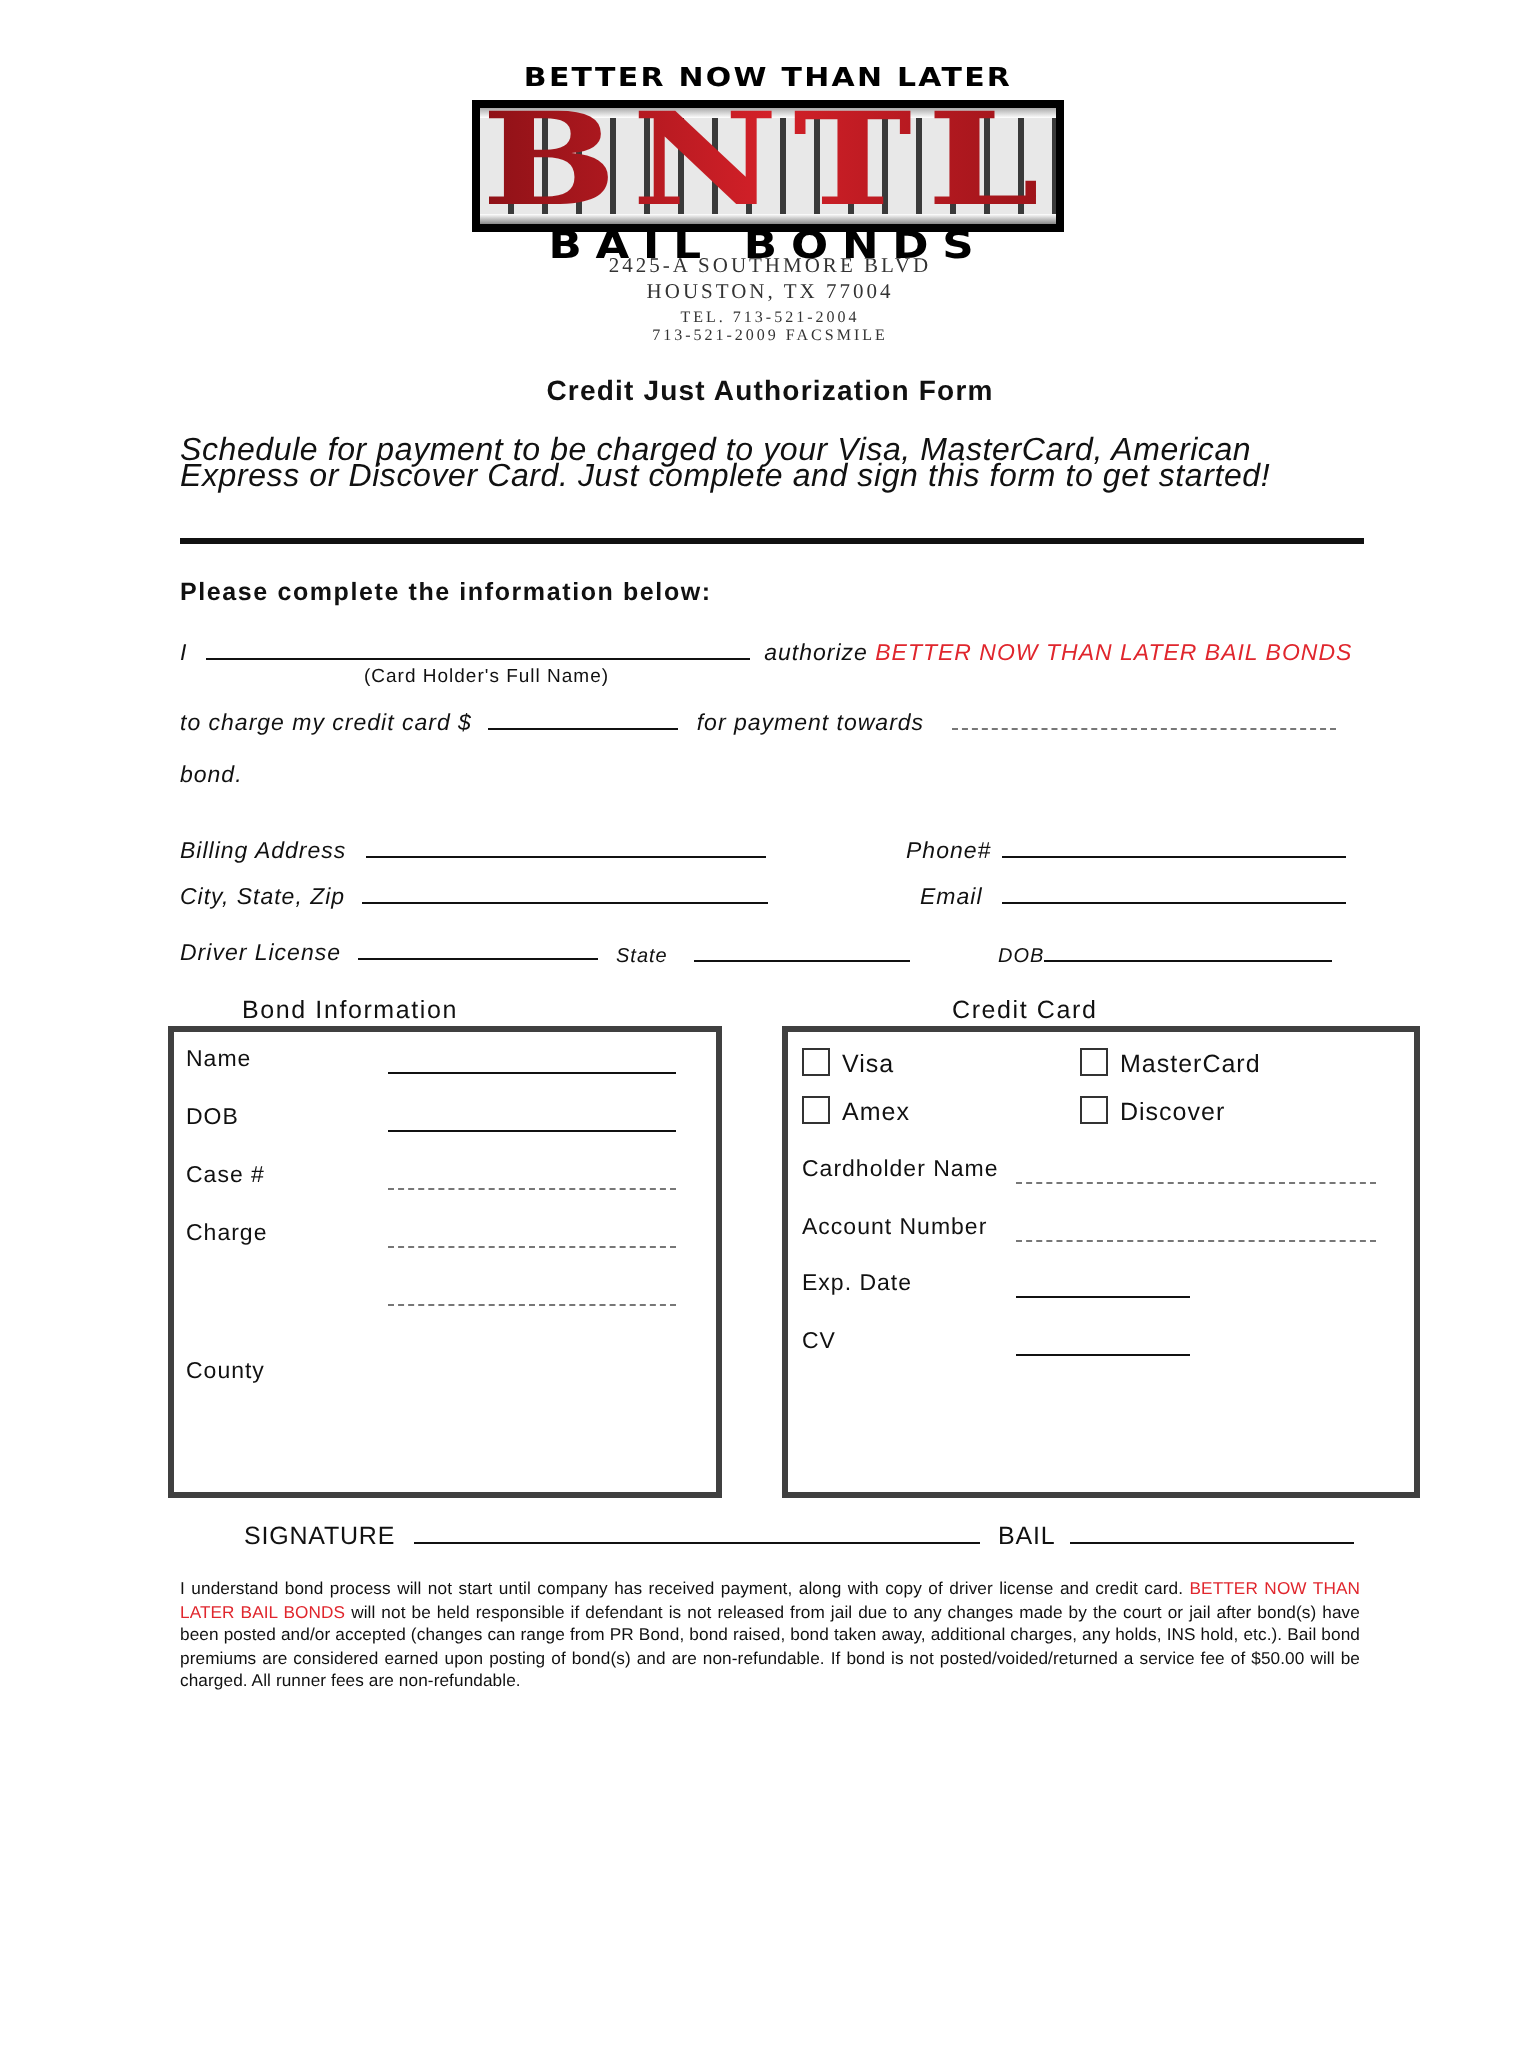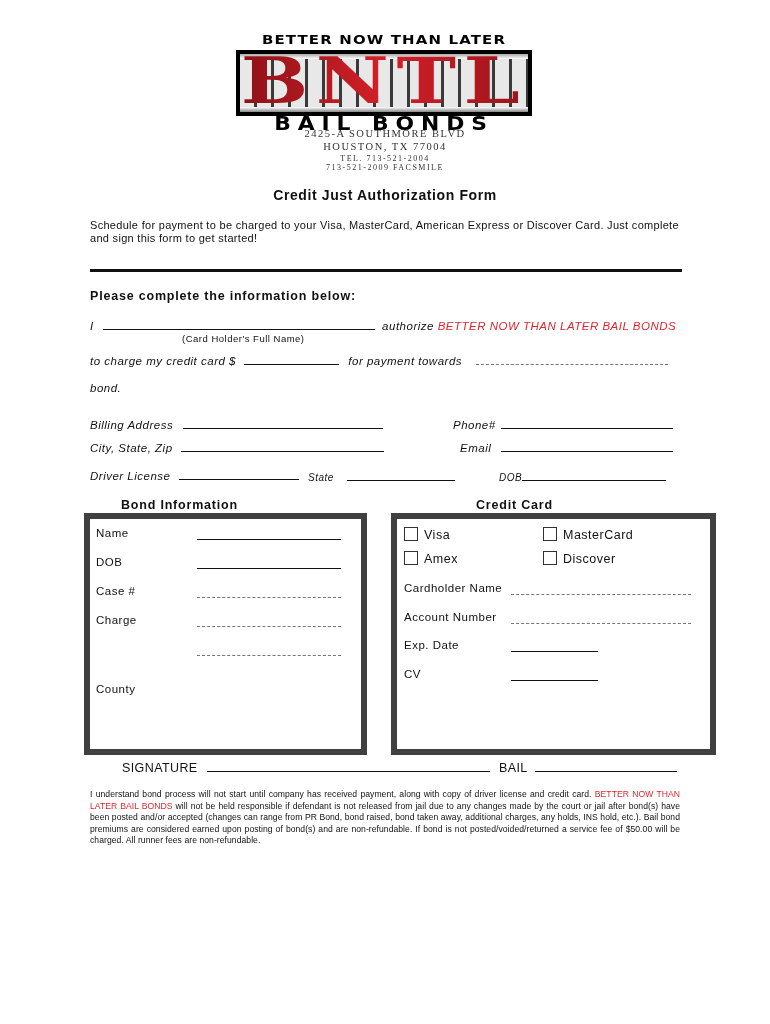--- a/index.html
+++ b/index.html
@@ -14,32 +14,32 @@
     background: repeating-linear-gradient(90deg, #e8e8e8 0 14px, #3a3a3a 14px 17px); }
   .logo-bars::before { content: ""; position: absolute; left:0; right:0; top:0; height: 5px; background: linear-gradient(#aaa,#fff); }
   .logo-bars::after { content: ""; position: absolute; left:0; right:0; bottom:0; height: 5px; background: linear-gradient(#fff,#888); }
   .logo-bntl { position: absolute; left: 8px; top: 14px; width: 296px; text-align: center; font-family: "DejaVu Serif", serif; font-weight: 900; font-size: 64px; line-height: 70px; letter-spacing: 6px;
     color: #b3161c; background: linear-gradient(90deg, #7a0d12, #d32028 50%, #8b1015); -webkit-background-clip: text; background-clip: text; -webkit-text-fill-color: transparent; transform: scaleX(1.25); transform-origin: center; }
   .logo-bottom { position: absolute; left: 0; top: 80px; width: 312px; text-align: center; font-family: "DejaVu Sans", sans-serif; font-weight: 900; font-size: 19px; letter-spacing: 6px; color: #000; transform: scaleX(1.15); transform-origin: center; }
 
   .addr { left: 0; width: 770px; text-align: center; font-family: "Liberation Serif", serif; color: #333; letter-spacing: 1.5px; }
 
   .title { left: 0; width: 770px; top: 187px; text-align: center; font-weight: bold; font-size: 14px; letter-spacing: 0.6px; }
-  .intro { left: 90px; top: 219px; width: 590px; font-size: 11px; line-height: 13px; letter-spacing: 0.3px; }
+  .intro { left: 90px; top: 219px; width: 590px; font-size: 16px; line-height: 13px; letter-spacing: 0.3px; font-style: italic; }
   .rule { left: 90px; top: 269px; width: 592px; height: 3px; background: #111; }
 
   .sec-head { left: 90px; top: 289px; font-weight: bold; font-size: 12.5px; letter-spacing: 0.8px; }
   .line-text { font-size: 11.5px; letter-spacing: 0.5px; white-space: nowrap; font-style: italic; }
   .blank { display: inline-block; border-bottom: 1px solid #111; height: 10px; vertical-align: baseline; }
   .blank.dashed { border-bottom: 1px dashed #777; }
   .red { color: #e0262d; }
   .small { font-size: 9.5px; letter-spacing: 0.5px; }
 
-  .box { border: 6px solid #404040; }
-  .box-title { font-weight: bold; font-size: 12.5px; letter-spacing: 0.8px; }
+  .box { border: 3px solid #404040; }
+  .box-title { font-weight: normal; font-size: 12.5px; letter-spacing: 0.8px; }
 
   .row { position: absolute; font-size: 11.5px; letter-spacing: 0.5px; white-space: nowrap; }
   .chk { display: inline-block; width: 12px; height: 12px; border: 1px solid #333; vertical-align: -2px; margin-right: 6px; }
   .cc-opt { position: absolute; font-size: 12.5px; letter-spacing: 0.5px; }
 
   .sig { font-size: 12.5px; letter-spacing: 0.4px; }
   .disclaimer { left: 90px; top: 789px; width: 590px; font-size: 8.6px; line-height: 11.6px; text-align: justify; letter-spacing: 0.05px; }
 </style>
 </head>
 <body>

